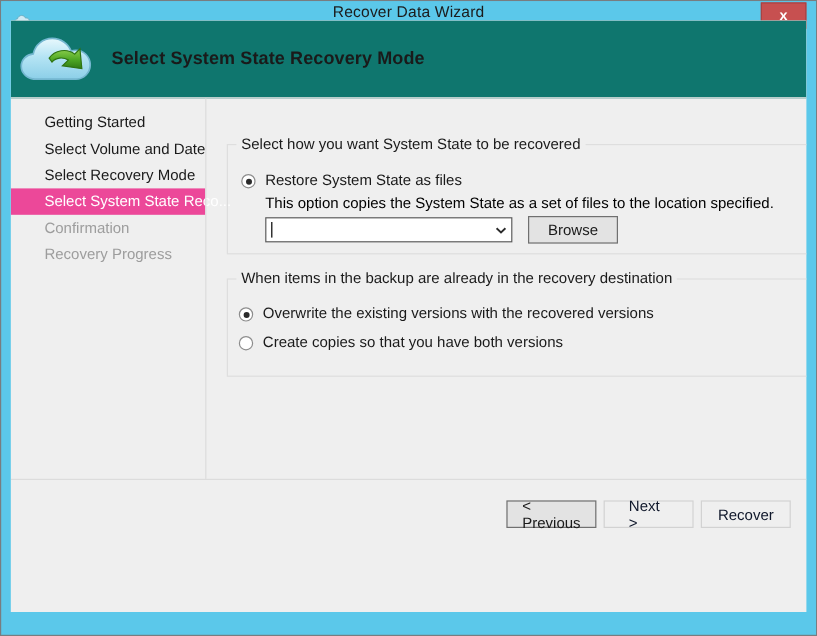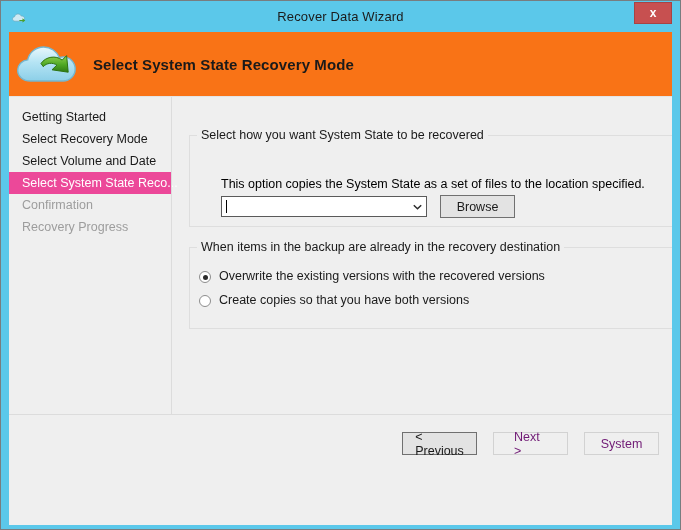--- a/index.html
+++ b/index.html
@@ -23,21 +23,21 @@
     height: 530px;
     box-sizing: border-box;
     background: #5bc8ea;           
     border: 1px solid #787d80;     
     padding: 0 8px 8px 8px;
   }
 
   
   #titlebar {
     position: relative;
-    height: 31px;
+    height: 16px;
     margin: 0 -8px;
     background: #5bc8ea;
     display: flex;
     align-items: center;
   }
   #title-icon {
     position: absolute;
     left: 11px;
     top: 8px;
     width: 15px;
@@ -74,21 +74,21 @@
     position: relative;
     height: 493px;
     background: #efefef;
     overflow: hidden;
   }
 
   
   #header {
     position: relative;
     height: 64px;
-    background: #f97316;
+    background: #0f766e;
     border-bottom: 1px solid #e4e4e4;
     text-align: center;
   }
   #header-icon {
     position: absolute;
     left: 4px;
     top: 4px;
     width: 72px;
     height: 56px;
   }
@@ -117,21 +117,21 @@
     position: absolute;
     left: 162px;
     top: 65px;
     width: 1px;
     height: 317px;
     background: #dcdcdc;
   }
   .nav-item {
     height: 22px;
     line-height: 22px;
-    padding-left: 13px;
+    padding-left: 28px;
     font-size: 12.5px;
     color: #1a1a1a;
     white-space: nowrap;
     cursor: pointer;
   }
   .nav-item.selected {
     background: #ec4899;
     color: #ffffff;
     width: 162px;
     box-sizing: border-box;
@@ -265,21 +265,21 @@
     position: absolute;
     left: 0; right: 0;
     top: 383px;
     height: 110px;
   }
   #footer-buttons {
     position: absolute;
     right: 13px;
     top: 17px;
     display: flex;
-    gap: 16px;
+    gap: 6px;
     align-items: flex-end;
   }
 
   
   .btn {
     min-width: 75px;
     height: 23px;
     box-sizing: border-box;
     background: #e3e3e3;
     border: 1px solid #707070;
@@ -289,21 +289,21 @@
     display: flex;
     align-items: center;
     justify-content: center;
     cursor: pointer;
     padding: 0 20px;
   }
   .btn.wide { width: 75px; }
   .btn.disabled {
     background: #efefef;
     border-color: #d2d2d2;
-    color: #701a75;
+    color: #0f172a;
     cursor: default;
   }
 </style>
 </head>
 <body>
 
 <div id="window">
 
   <div id="titlebar">
     <span id="title-icon">
@@ -337,33 +337,37 @@
           </defs>
           <path d="M17.5 45c-7.4 0-12.8-4.6-12.8-10.7 0-5.6 4.2-9.9 10-10.4 1.4-7.4 8-12.9 15.9-12.9 7.1 0 13.3 4.4 15.7 10.6 1.2-0.5 2.5-0.7 3.9-0.7 6.6 0 12 5.4 12 12.1 0 6.7-5.4 12-12 12z" fill="url(#cloudGrad)" stroke="#74b7d0" stroke-width="1.4"></path>
           <path d="M28 27.5c4.5-6.8 14.8-8.6 21.2-3.4l4.4-4.5 1.6 16.6-16.2-2.4 4.9-4.7c-4.1-2.8-10.4-2.3-13.6 1.6z" fill="url(#arrowGrad)" stroke="#2e7312" stroke-width="1"></path>
         </svg>
       </span>
       <span id="header-title">Select System State Recovery Mode</span>
     </div>
 
     <div id="sidebar">
       <div class="nav-item">Getting Started</div>
+      <div class="nav-item">Select Volume and Date</div>
       <div class="nav-item">Select Recovery Mode</div>
-      <div class="nav-item">Select Volume and Date</div>
       <div class="nav-item selected">Select System State Reco...</div>
       <div class="nav-item disabled">Confirmation</div>
       <div class="nav-item disabled">Recovery Progress</div>
     </div>
     <div id="sidebar-divider"></div>
 
     <div id="content">
 
       <div class="groupbox" id="group-mode">
         <span class="group-legend">Select how you want System State to be recovered</span>
 
+        <div class="radio-row" style="left:11px; top:22px;">
+          <span class="radio checked"></span>
+          <span class="radio-label">Restore System State as files</span>
+        </div>
 
         <span class="hint-text" style="left:31px; top:41px;">This option copies the System State as a set of files to the location specified.</span>
 
         <div id="path-combo">
           <span id="path-caret"></span>
           <span id="path-value" placeholder=""></span>
           <span id="combo-arrow">
             <svg width="9" height="6" viewBox="0 0 9 6">
               <path d="M0.8 1.2 L4.5 4.7 L8.2 1.2" fill="none" stroke="#2b2b2b" stroke-width="1.5"></path>
             </svg>
@@ -393,19 +397,19 @@
     <div id="footer-divider"></div>
     <div id="footer">
       <div id="footer-buttons">
         <div class="btn wide">
           <span>&lt; Previous</span>
         </div>
         <div class="btn wide disabled">
           <span>Next &gt;</span>
         </div>
         <div class="btn wide disabled">
-          <span>System</span>
+          <span>Recover</span>
         </div>
       </div>
     </div>
 
   </div>
 </div>
 
 </body></html>

